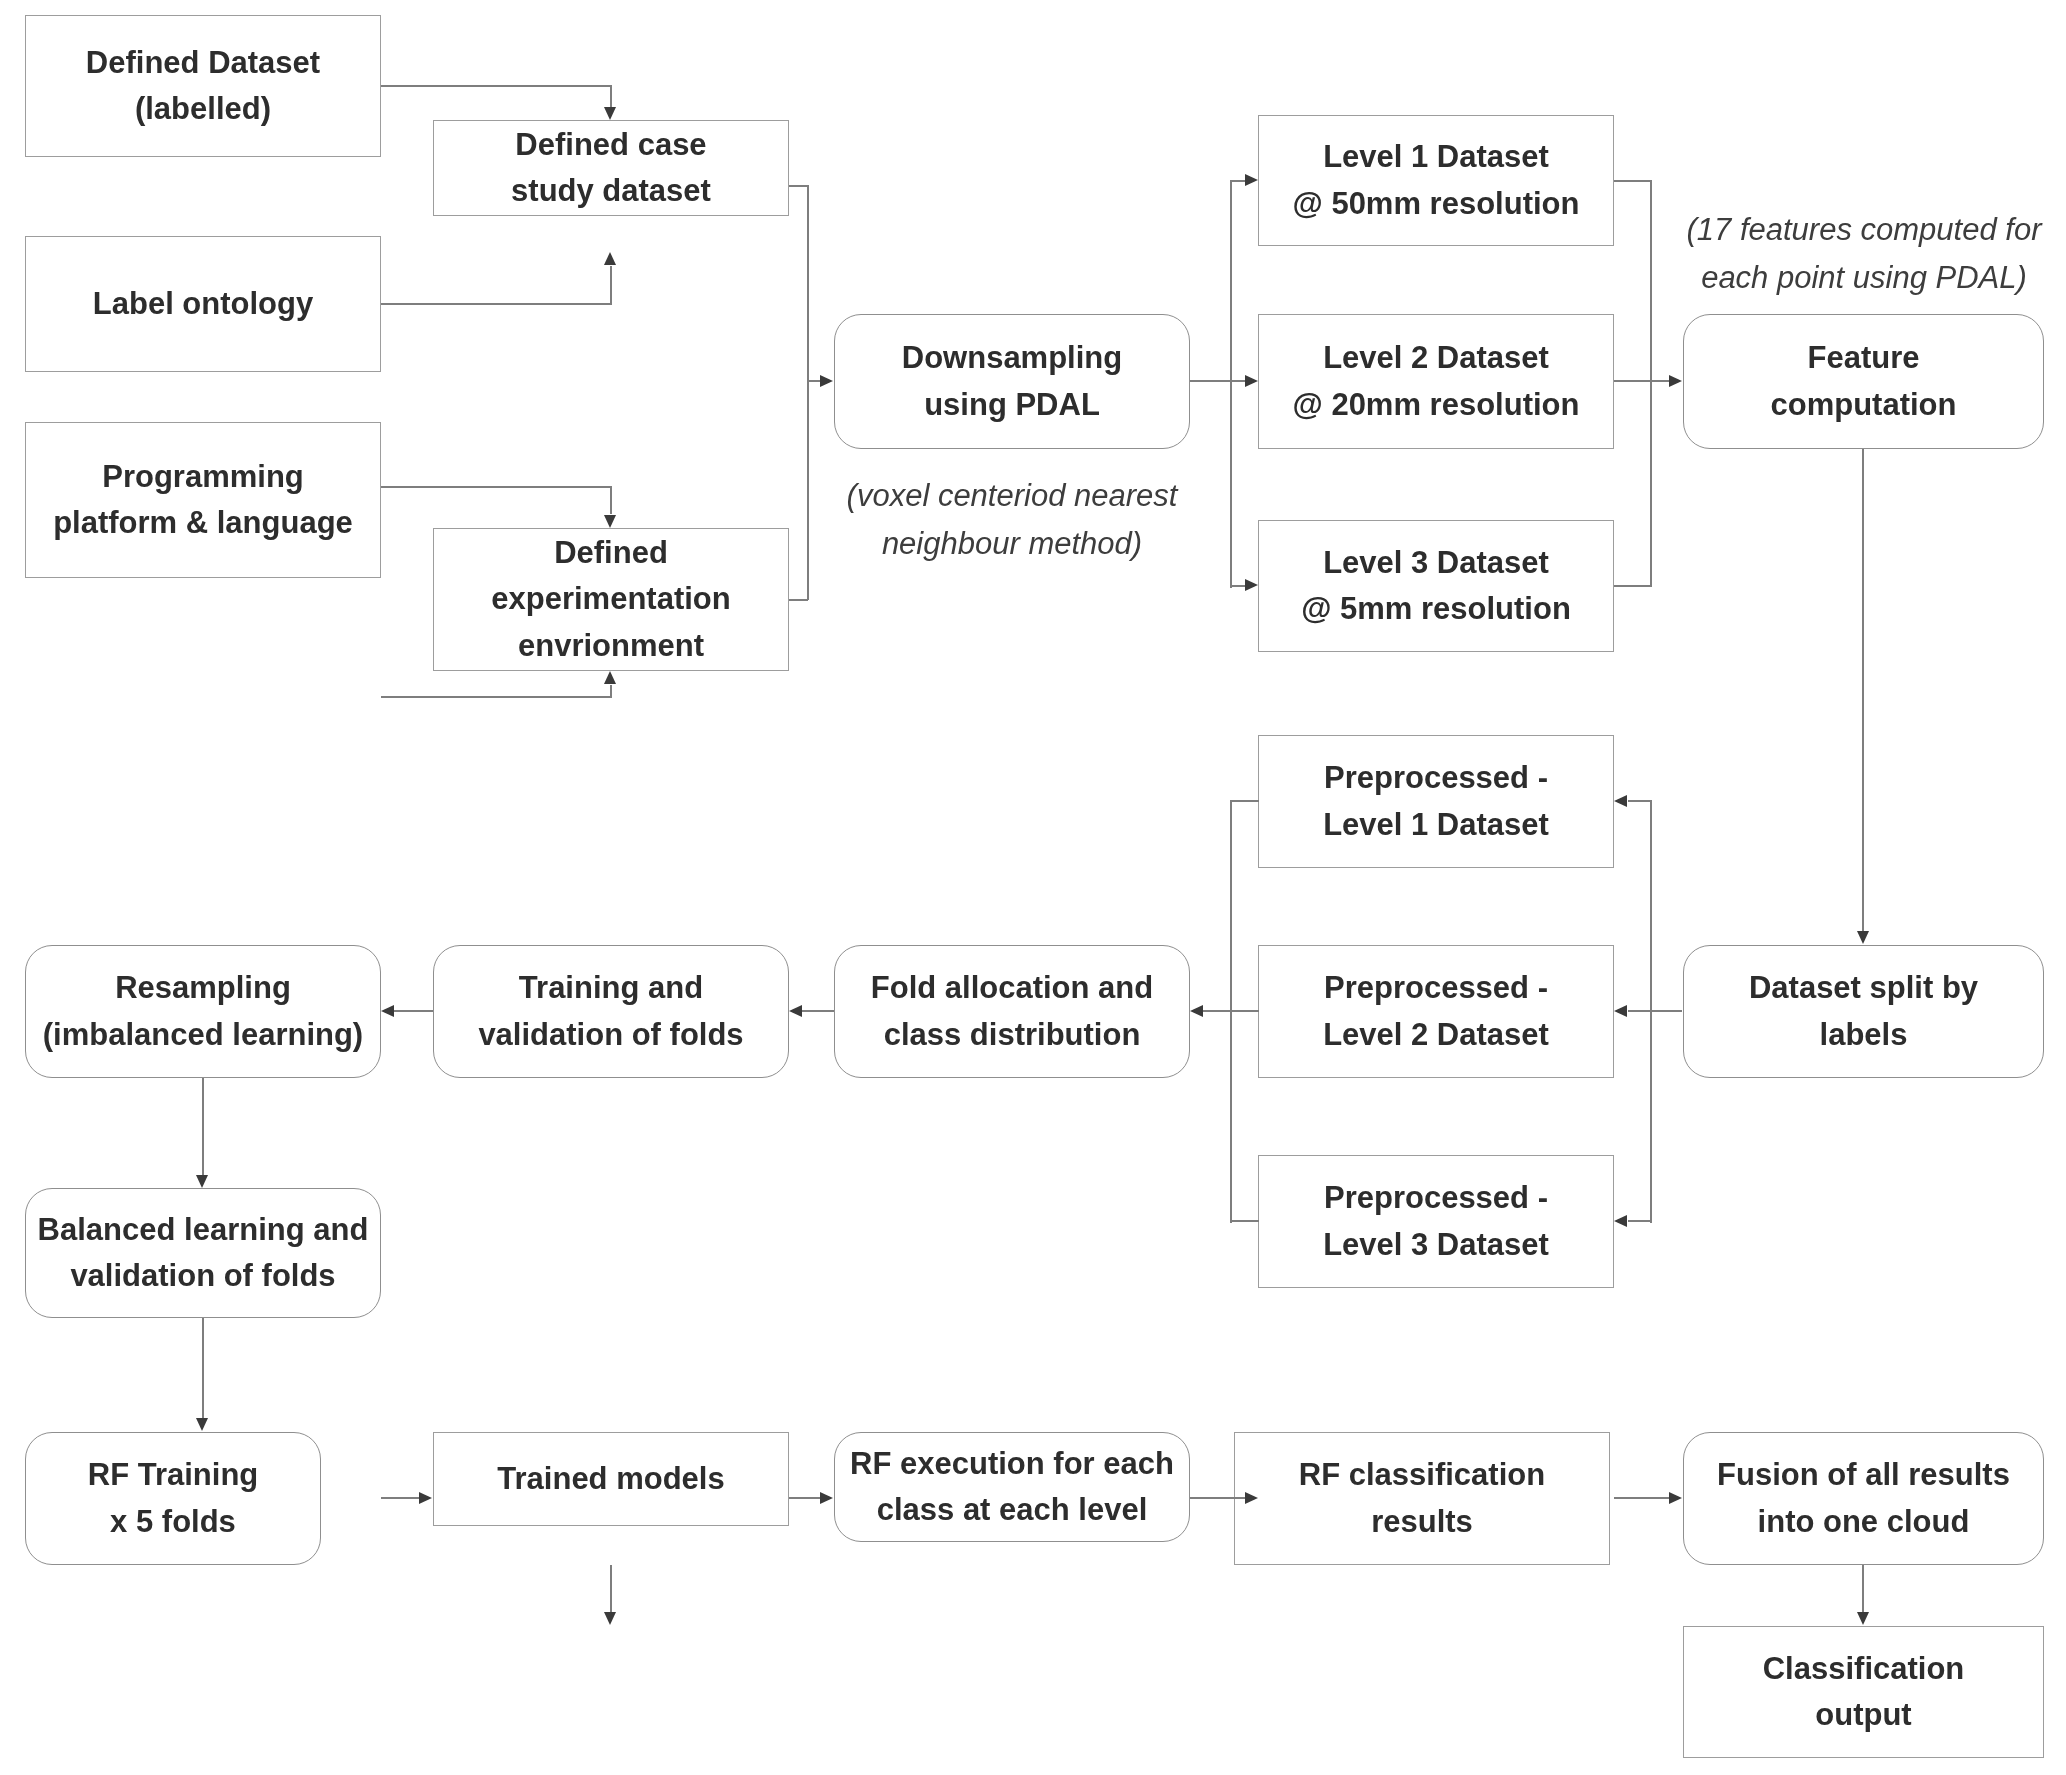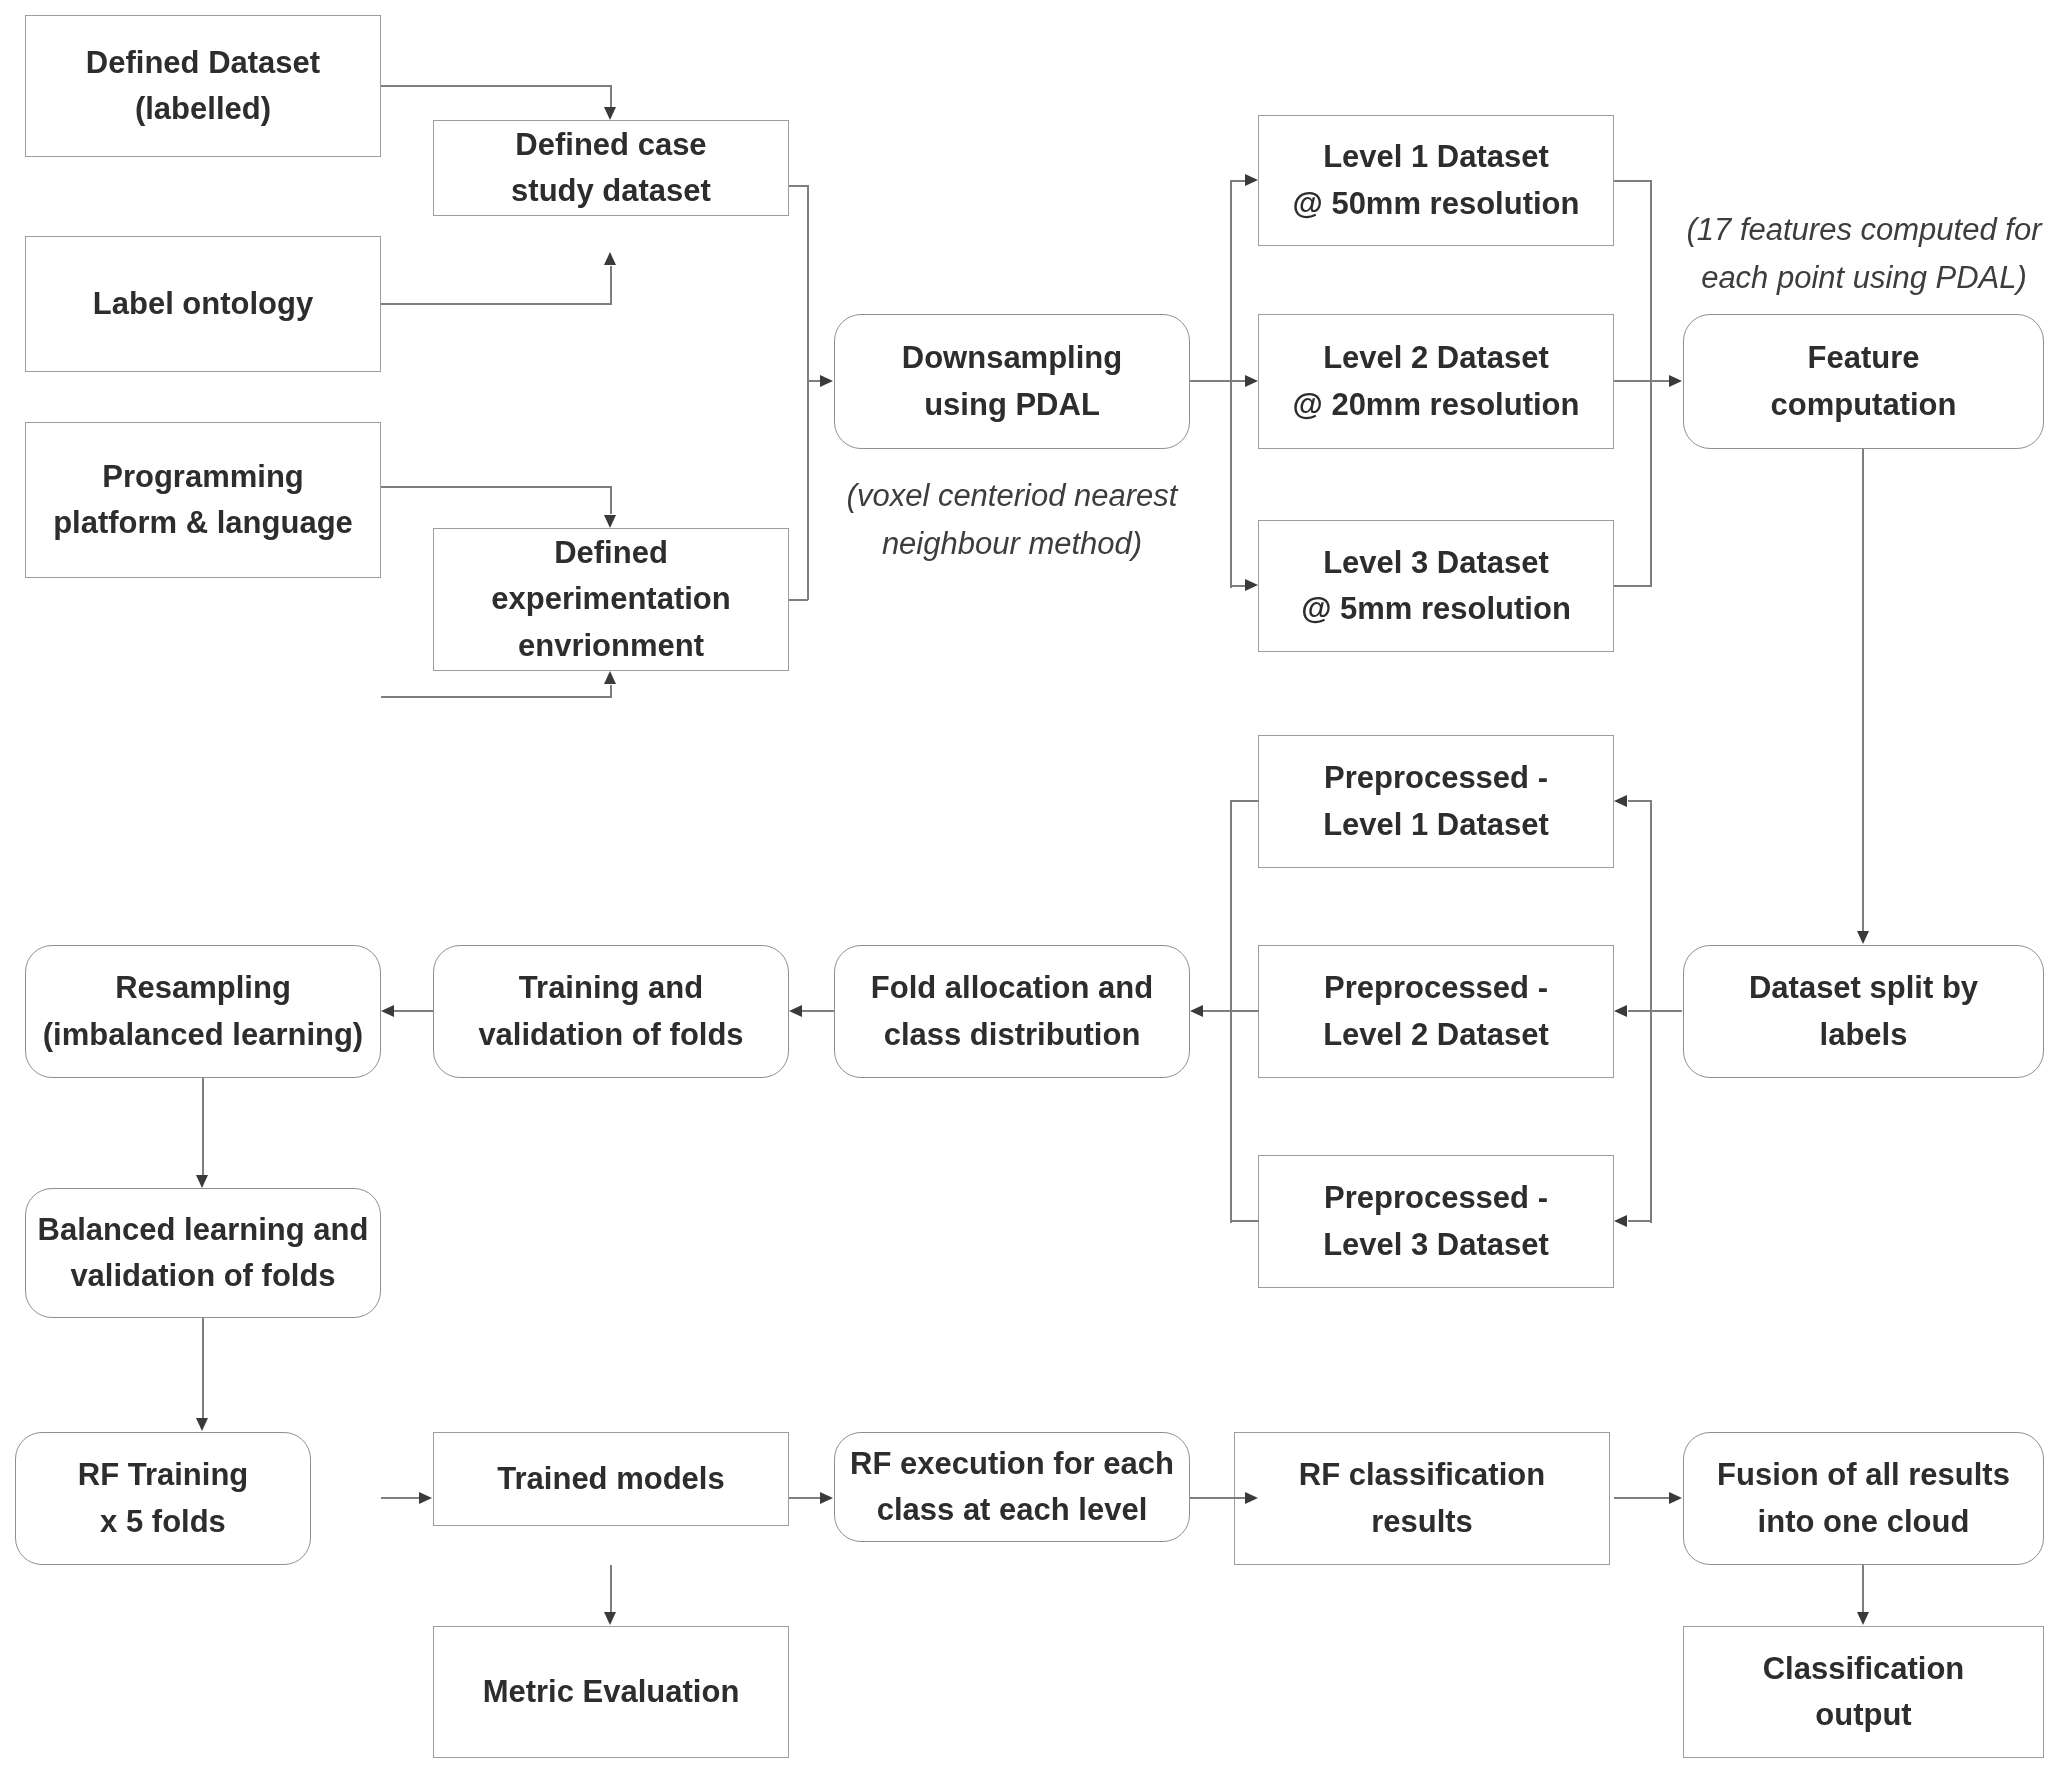--- a/index.html
+++ b/index.html
@@ -101,35 +101,34 @@
 
   <div class="node rounded" style="left:1683px;top:945px;width:361px;height:133px">Dataset split by
 labels</div>
 
   <div class="node" style="left:1258px;top:1155px;width:356px;height:133px">Preprocessed -
 Level 3 Dataset</div>
 
   <div class="node rounded" style="left:25px;top:1188px;width:356px;height:130px">Balanced learning and
 validation of folds</div>
 
-  <div class="node rounded" style="left:15px;top:1432px;width:296px;height:133px">RF Training
+  <div class="node rounded" style="left:25px;top:1432px;width:296px;height:133px">RF Training
 x 5 folds</div>
 
   <div class="node" style="left:433px;top:1432px;width:356px;height:94px">Trained models</div>
 
   <div class="node rounded" style="left:834px;top:1432px;width:356px;height:110px">RF execution for each
 class at each level</div>
 
   <div class="node" style="left:1234px;top:1432px;width:376px;height:133px">RF classification
 results</div>
 
   <div class="node rounded" style="left:1683px;top:1432px;width:361px;height:133px">Fusion of all results
 into one cloud</div>
 
-  <div class="node" style="left:433px;top:1626px;width:356px;height:132px">Metric Evaluation</div>
 
   <div class="node" style="left:1683px;top:1626px;width:361px;height:132px">Classification
 output</div>
 
   <div class="hl" style="left:381px;top:85px;width:231px"></div>
   <div class="vl" style="left:610px;top:85px;height:21.6px"></div>
 
   <div class="hl" style="left:381px;top:303px;width:231px"></div>
   <div class="vl" style="left:610px;top:266px;height:39px"></div>
 

